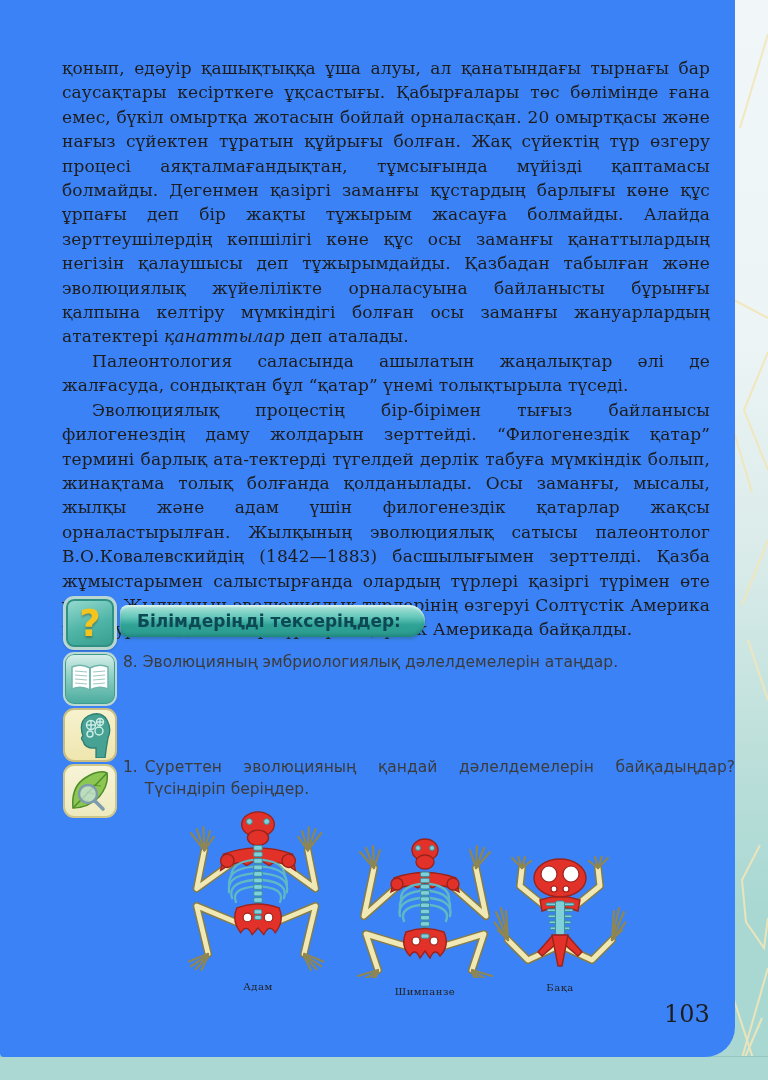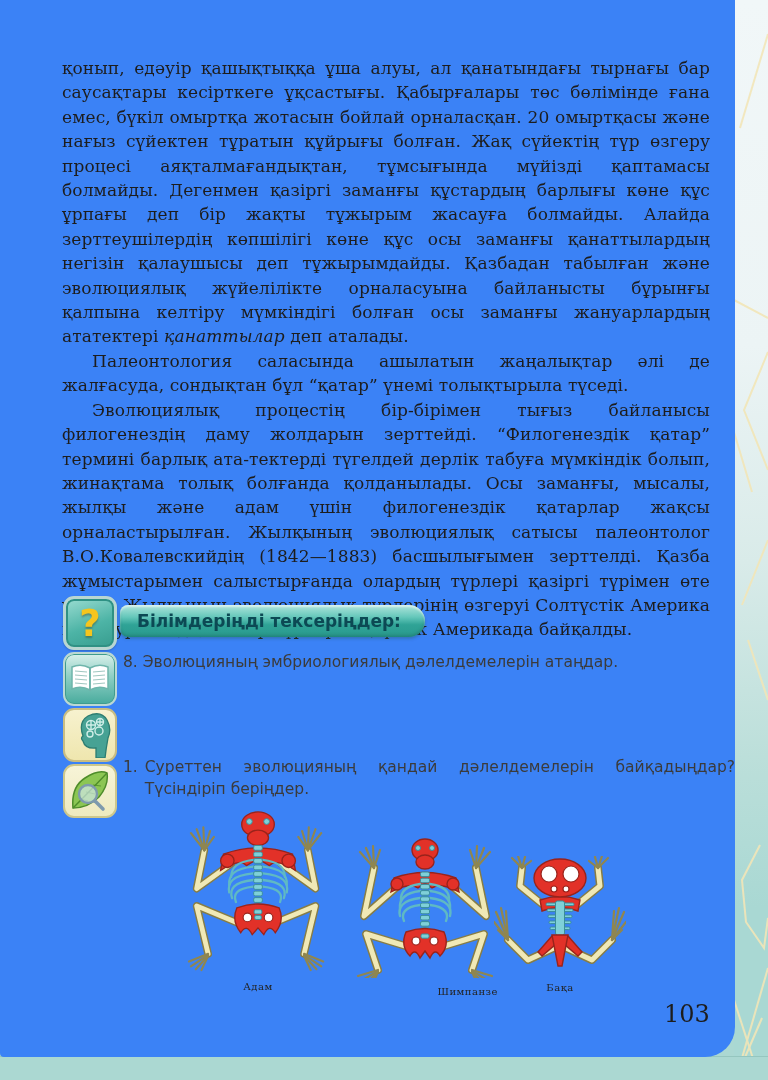--- a/index.html
+++ b/index.html
@@ -76,21 +76,21 @@
     font-family:"DejaVu Sans", sans-serif;font-size:15.5px;line-height:22px;color:#3b3b3b;
   }
   .pic-q{
     position:absolute;left:123px;top:757px;width:612px;display:flex;gap:7px;
     font-family:"DejaVu Sans", sans-serif;font-size:15.5px;line-height:21.5px;color:#3b3b3b;
   }
   .pic-q .pq-text{text-align:justify;flex:1;}
   
   .skel-fig{position:absolute;text-align:center;}
   .skel-human{left:178px;top:810px;width:160px;}
-  .skel-chimp{left:352px;top:838px;width:146px;text-align:right;}
+  .skel-chimp{left:352px;top:838px;width:146px;}
   .skel-frog{left:494px;top:856px;width:132px;}
   .skel-cap{
     margin-top:4px;font-family:"DejaVu Serif", serif;font-size:10px;color:#222;
     letter-spacing:0.5px;
   }
   
   .bone-o{stroke:#877d45;stroke-width:8;fill:none;stroke-linecap:round;stroke-linejoin:round;}
   .bone-i{stroke:#f0e9b6;stroke-width:5;fill:none;stroke-linecap:round;stroke-linejoin:round;}
   .digit{stroke:#8f8650;stroke-width:2.2;fill:none;stroke-linecap:round;}
   .redp{fill:#e23128;stroke:#99231b;stroke-width:1.4;}

